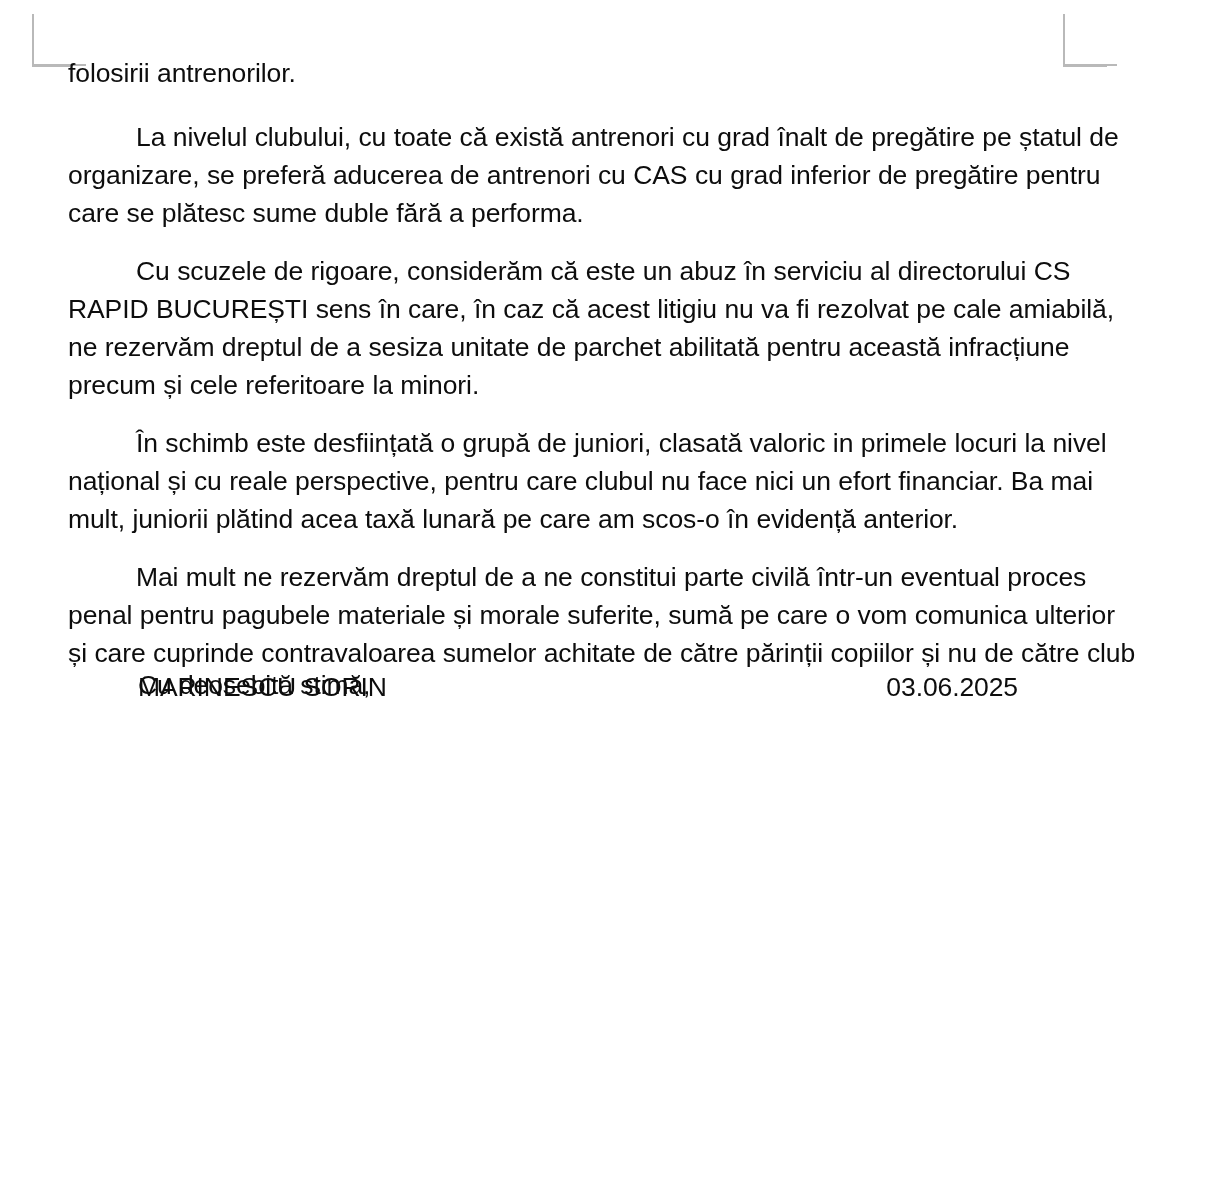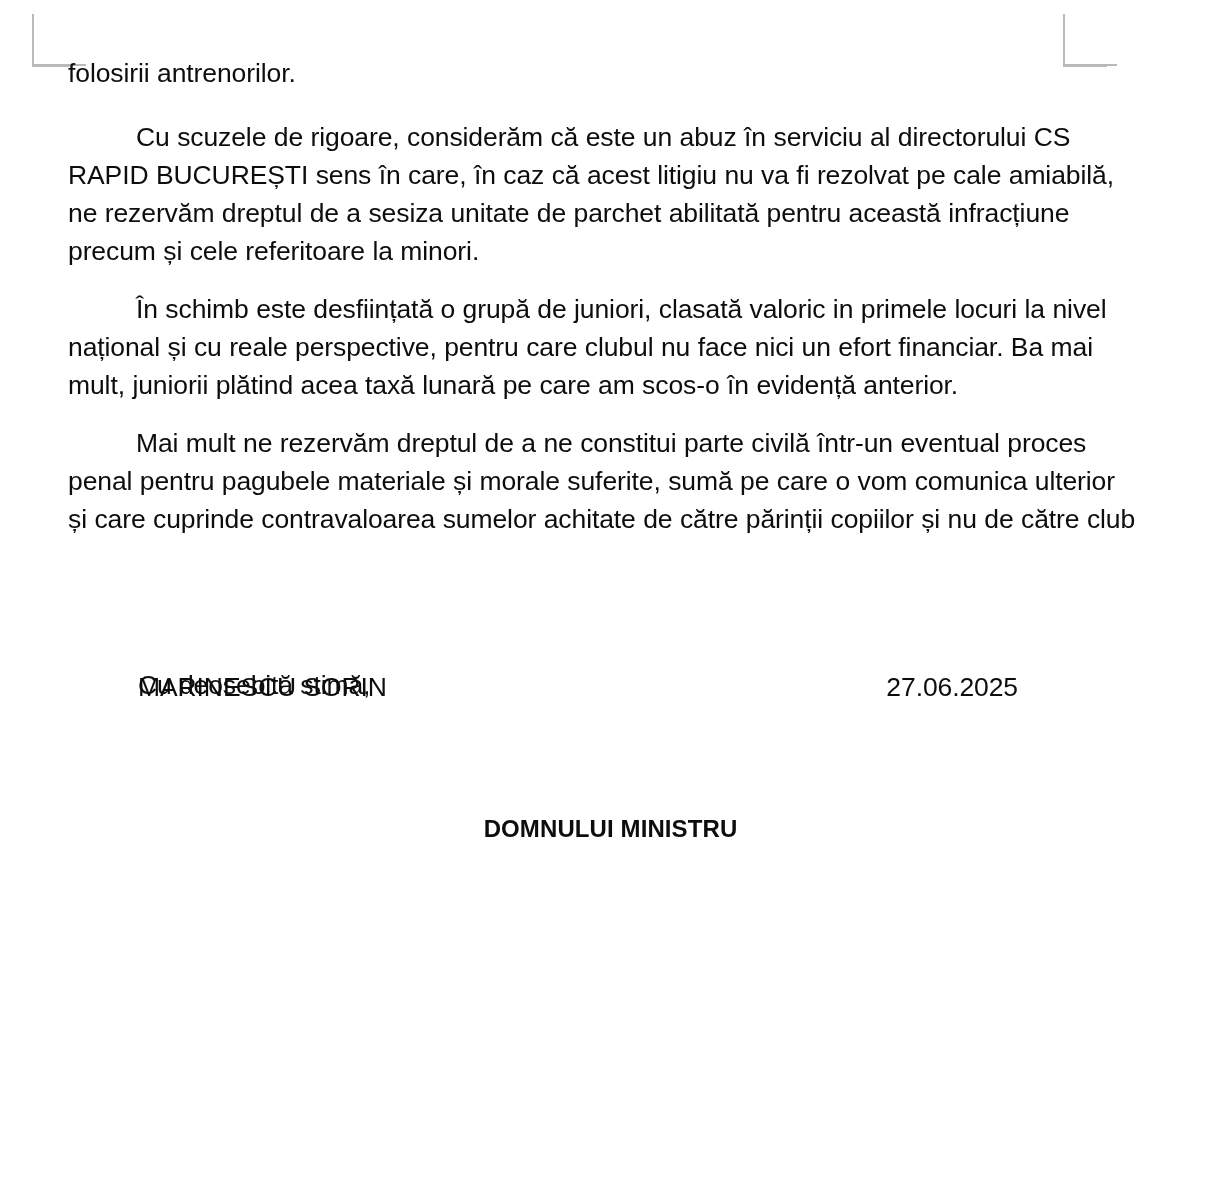--- a/index.html
+++ b/index.html
@@ -135,32 +135,32 @@
 <body>
 
 <div id="page">
 
   <div class="crop-mark tl"></div>
   <div class="crop-mark tr"></div>
 
   <div class="doc-body">
     <p class="para first">folosirii antrenorilor.</p>
 
+    <p class="para indent">La nivelul clubului, cu toate că există antrenori cu grad înalt de pregătire pe ștatul de organizare, se preferă aducerea de antrenori cu CAS cu grad inferior de pregătire pentru care se plătesc sume duble fără a performa.</p>
 
     <p class="para indent">Cu scuzele de rigoare, considerăm că este un abuz în serviciu al directorului CS RAPID BUCUREȘTI sens în care, în caz că acest litigiu nu va fi rezolvat pe cale amiabilă, ne rezervăm dreptul de a sesiza unitate de parchet abilitată pentru această infracțiune precum și cele referitoare la minori.</p>
 
     <p class="para indent">În schimb este desființată o grupă de juniori, clasată valoric in primele locuri la nivel național și cu reale perspective, pentru care clubul nu face nici un efort financiar. Ba mai mult, juniorii plătind acea taxă lunară pe care am scos-o în evidență anterior.</p>
 
     <p class="para indent last-body">Mai mult ne rezervăm dreptul de a ne constitui parte civilă într-un eventual proces penal pentru pagubele materiale și morale suferite, sumă pe care o vom comunica ulterior și care cuprinde contravaloarea sumelor achitate de către părinții copiilor și nu de către club</p>
   </div>
 
   <div class="closing">Cu deosebită stimă,</div>
 
   <div class="sign-row">
     <span class="signer">MARINESCU SORIN</span>
-    <span class="sign-date">27.06.2025</span>
+    <span class="sign-date">03.06.2025</span>
   </div>
 
   <div class="addressee">
-    <p class="line l1">DOMNULUI MINISTRU</p>
   </div>
 
 </div>
 
 </body></html>

